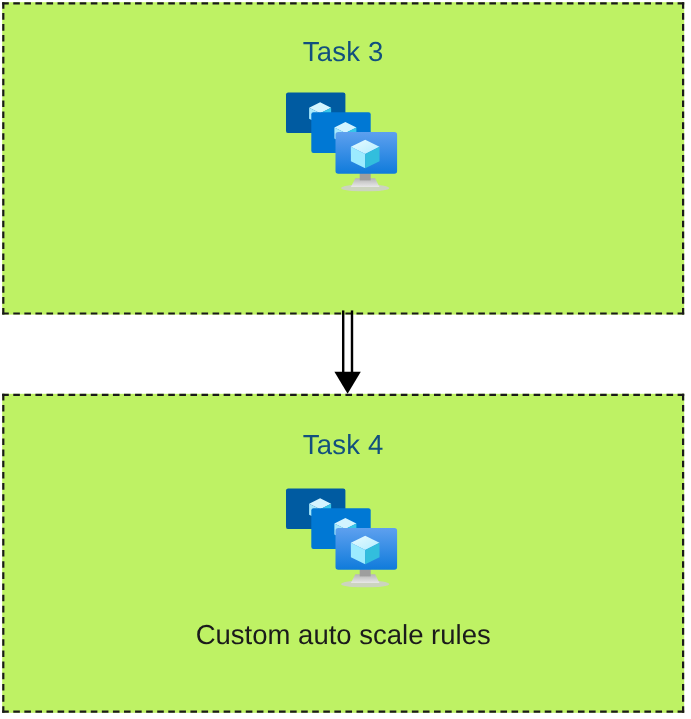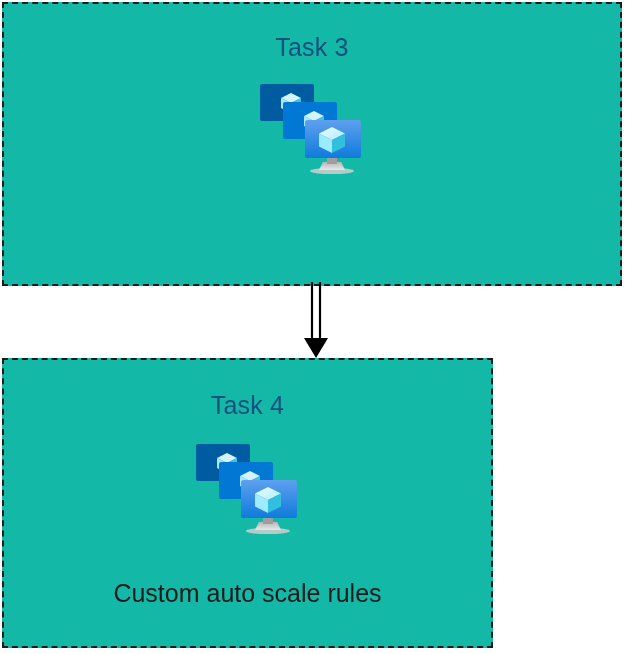--- a/index.html
+++ b/index.html
@@ -19,38 +19,38 @@
     position: absolute;
     left: 0; top: 0;
     width: 628px;
     height: 654px;
   }
 
   
   .group-box {
     position: absolute;
     box-sizing: border-box;
-    background: #14b8a6;
+    background: #bef264;
     border: 2.5px dashed #1a1a1a;
     display: flex;
     flex-direction: column;
     align-items: center;
   }
 
   #box-task3 {
     left: 2px;
     top: 2px;
     width: 620px;
     height: 284px;
   }
 
   #box-task4 {
     left: 2px;
     top: 358px;
-    width: 491px;
+    width: 620px;
     height: 290px;
   }
 
   
   .group-title {
     color: #12507e;
     font-size: 25px;
     line-height: 1;
     letter-spacing: 0.2px;
     text-align: center;
@@ -68,21 +68,21 @@
 
   
   .caption {
     color: #1b1b1b;
     font-size: 25px;
     line-height: 31px;
     text-align: center;
     width: 100%;
   }
   #box-task3 .caption-block { margin-top: 18px; }
-  #box-task4 .caption-block { margin-top: 44px; }
+  #box-task4 .caption-block { margin-top: 28px; }
 
   
   #connector {
     position: absolute;
     left: 296px;
     top: 282px;
     width: 40px;
     height: 80px;
   }
 </style>

